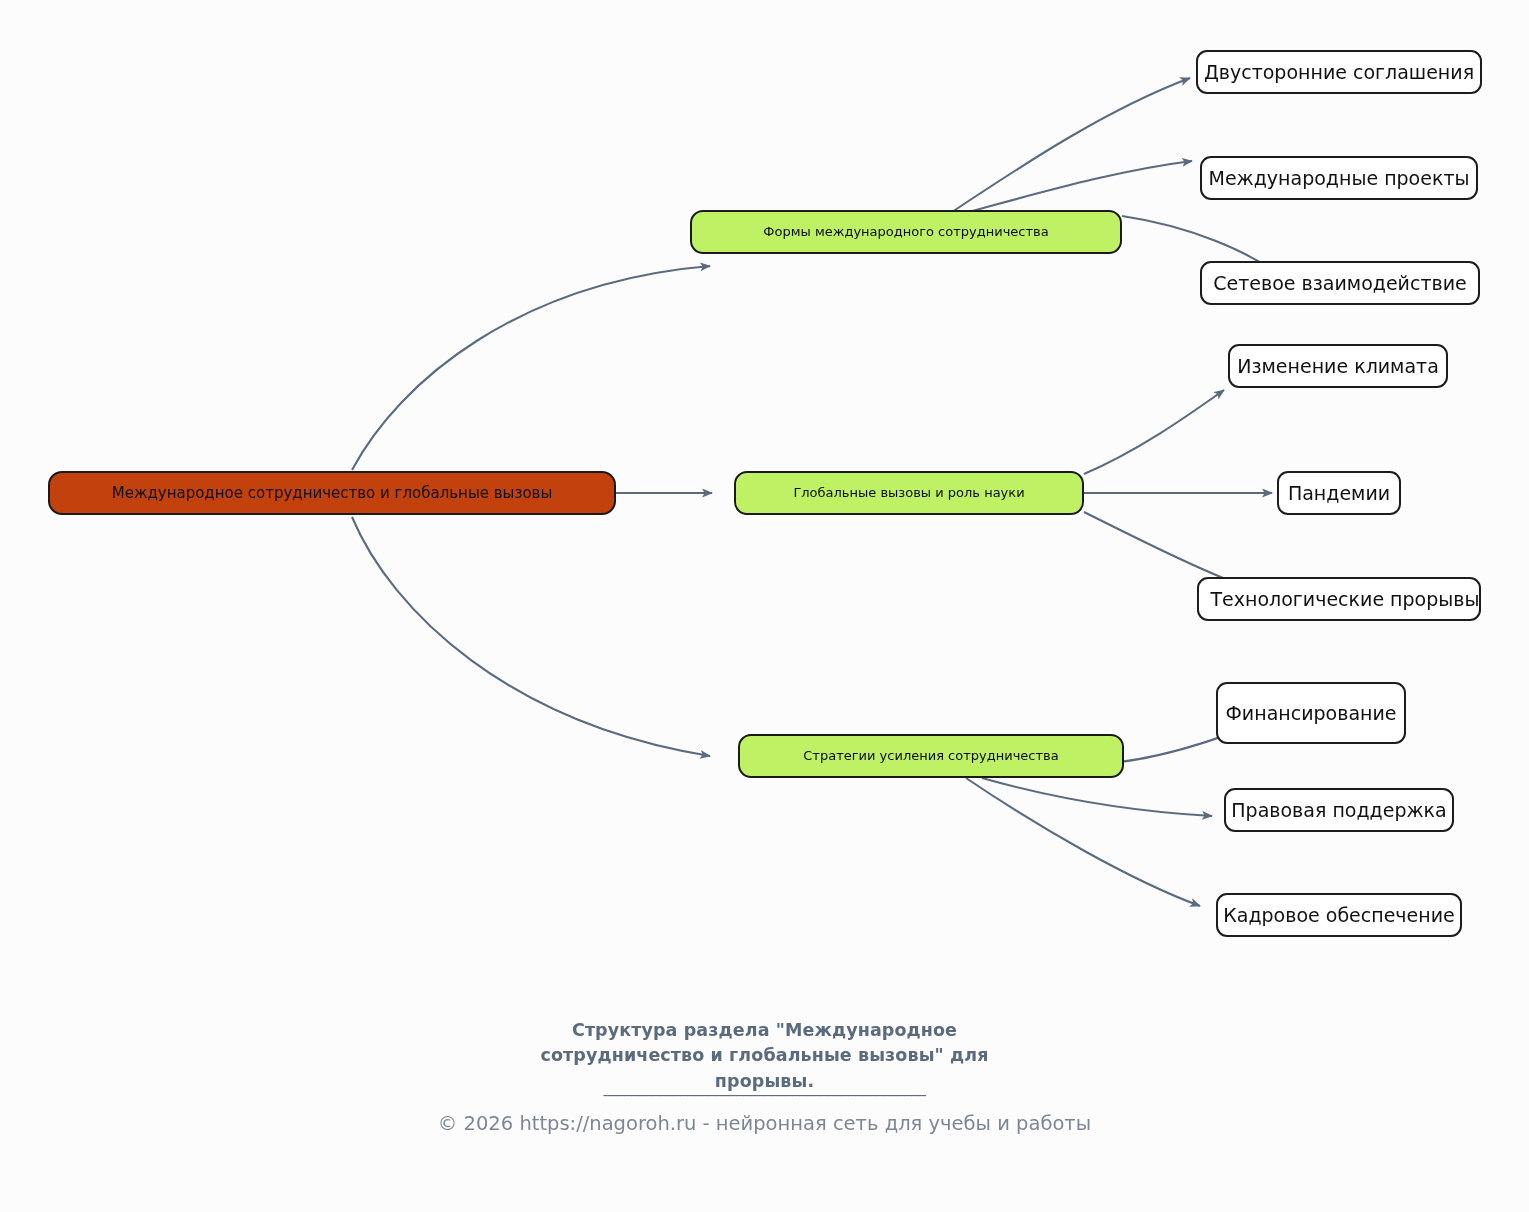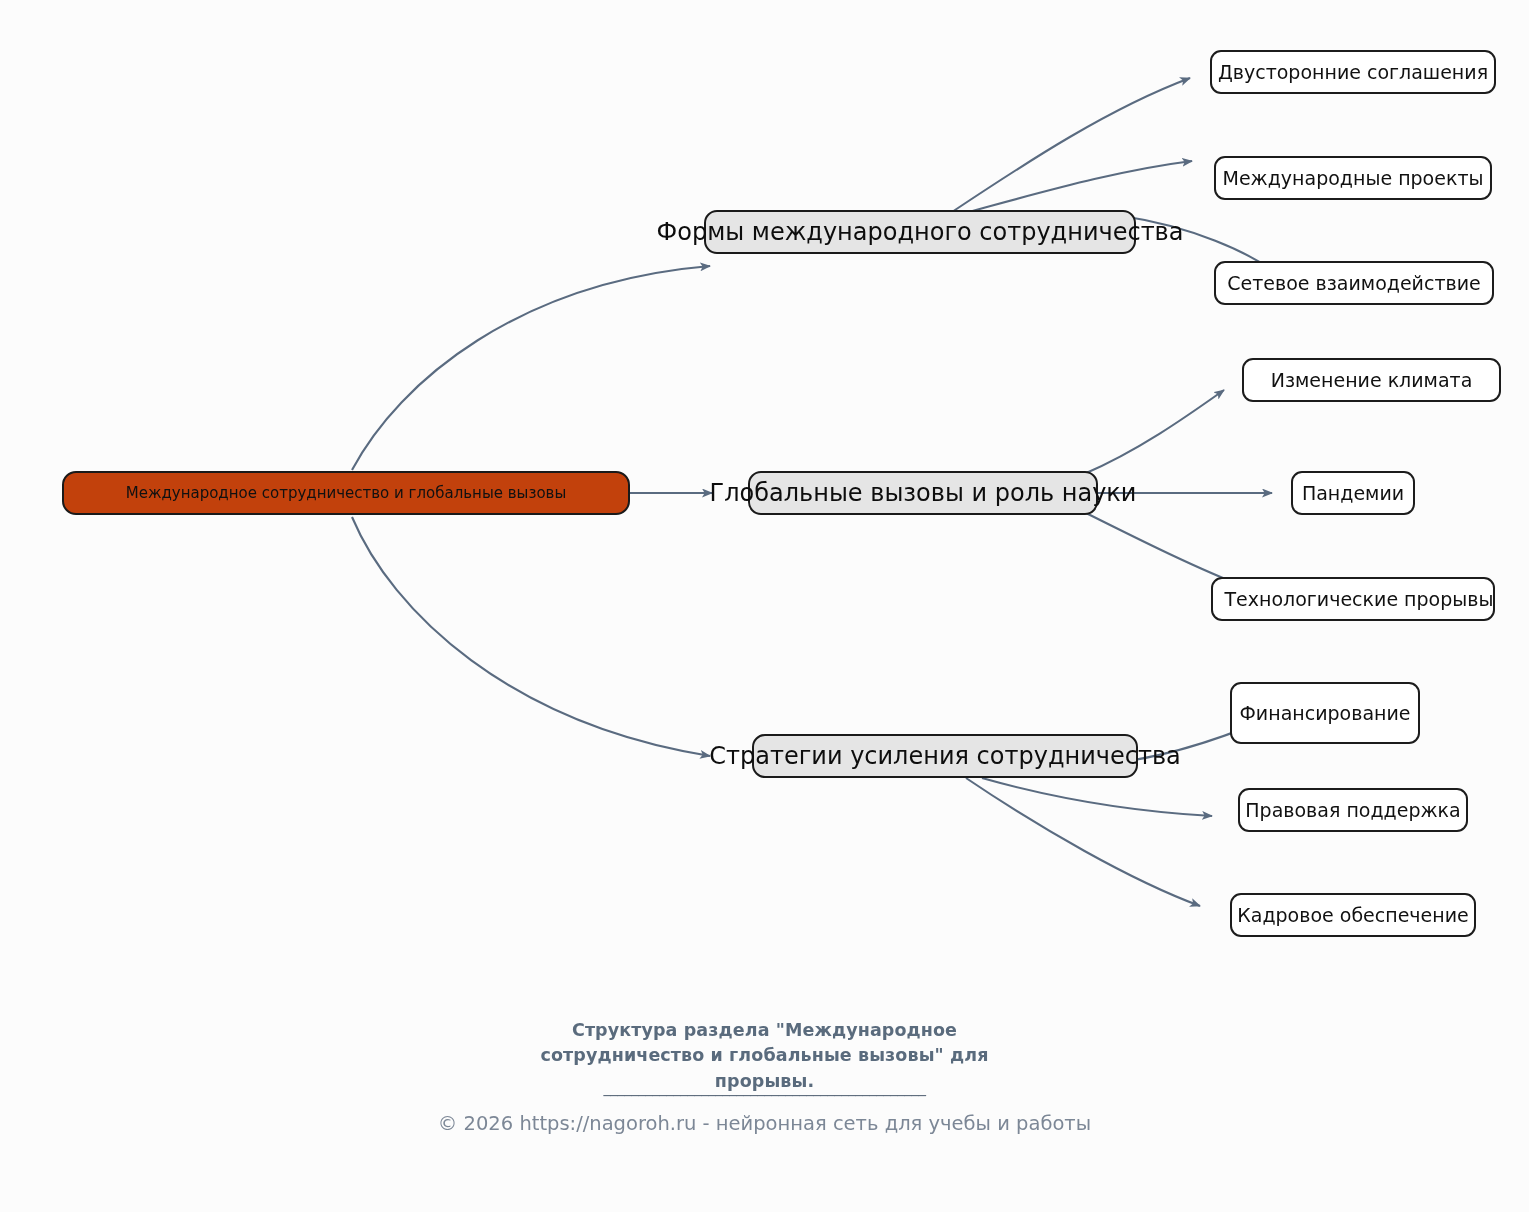--- a/index.html
+++ b/index.html
@@ -24,36 +24,35 @@
   }
   .node {
     position: absolute;
     box-sizing: border-box;
     display: flex;
     align-items: center;
     justify-content: center;
     text-align: left;
     white-space: nowrap;
     line-height: 1.1;
-    margin-left: 14px;
   }
   .node-root {
     border-radius: 14px;
     border: 2px solid #1a1a1a;
     background: #c2410c;
     color: #111111;
     font-size: 15px;
     padding: 0 14px;
   }
   .node-branch {
     border-radius: 13px;
     border: 2px solid #1a1a1a;
-    background: #e5e5e5;
+    background: #bef264;
     color: #0d0d0d;
-    font-size: 24px;
+    font-size: 13px;
     padding: 0 14px;
   }
   .node-leaf {
     border-radius: 11px;
     border: 2px solid #1c1c1c;
     background: #ffffff;
     color: #111111;
     font-size: 19px;
     padding: 0 13px;
   }
@@ -143,21 +142,21 @@
   </div>
 
   <div class="node node-leaf" style="left:1200px; top:156px; width:278px; height:44px;">
     <span>Международные проекты</span>
   </div>
 
   <div class="node node-leaf" style="left:1200px; top:261px; width:280px; height:44px;">
     <span>Сетевое взаимодействие</span>
   </div>
 
-  <div class="node node-leaf" style="left:1228px; top:358px; width:259px; height:44px;">
+  <div class="node node-leaf" style="left:1228px; top:344px; width:220px; height:44px;">
     <span>Изменение климата</span>
   </div>
 
   <div class="node node-leaf" style="left:1277px; top:471px; width:124px; height:44px;">
     <span>Пандемии</span>
   </div>
 
   <div class="node node-leaf" style="left:1197px; top:577px; width:284px; height:44px;padding-left:25px;">
     <span>Технологические прорывы</span>
   </div>

